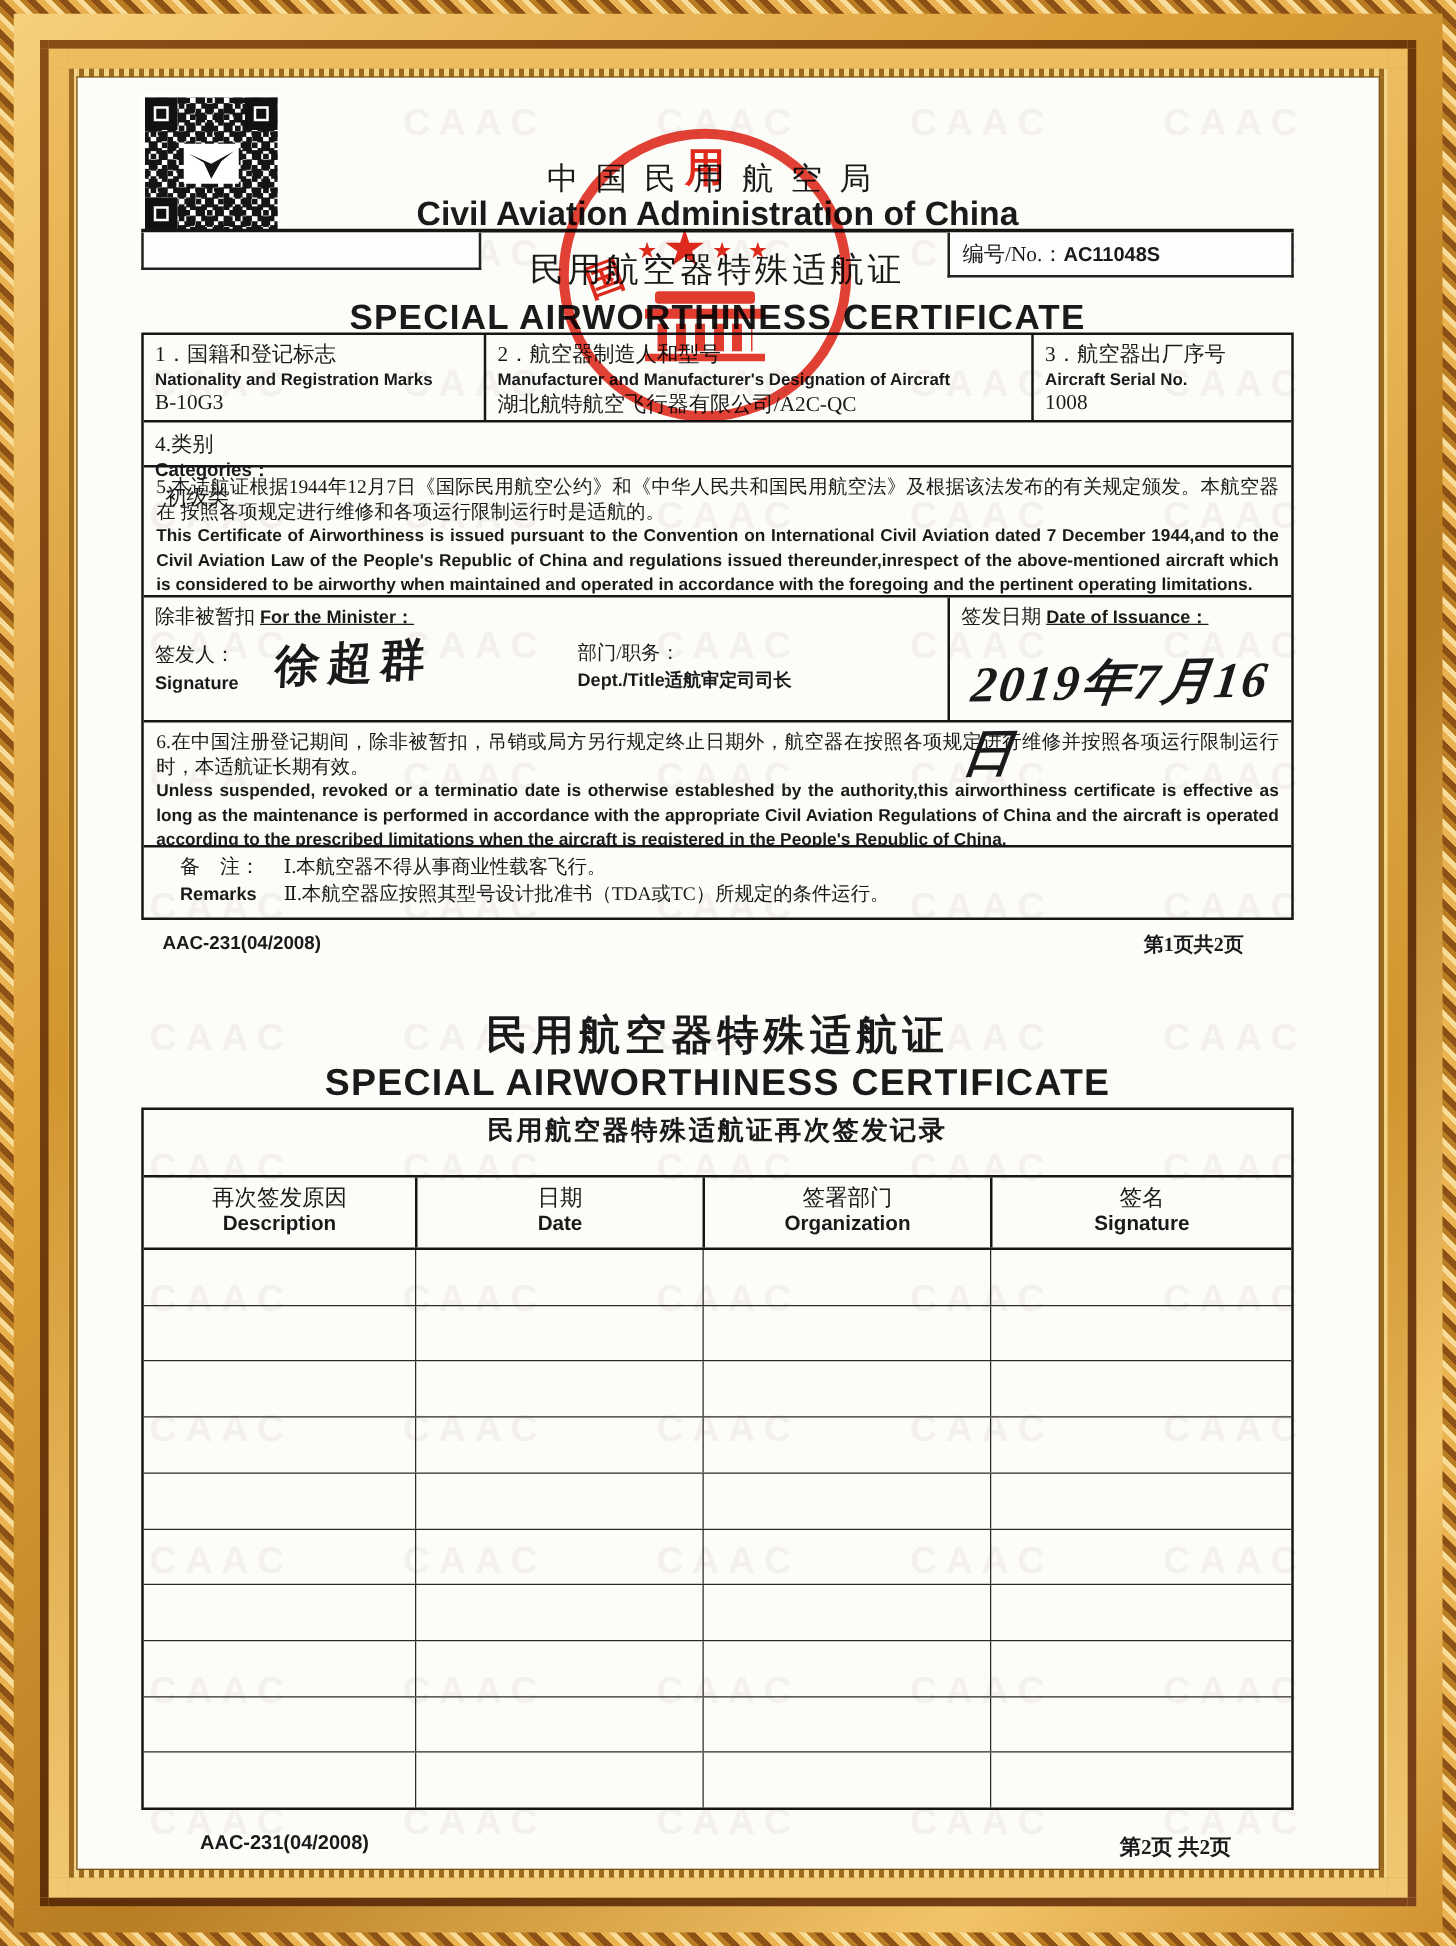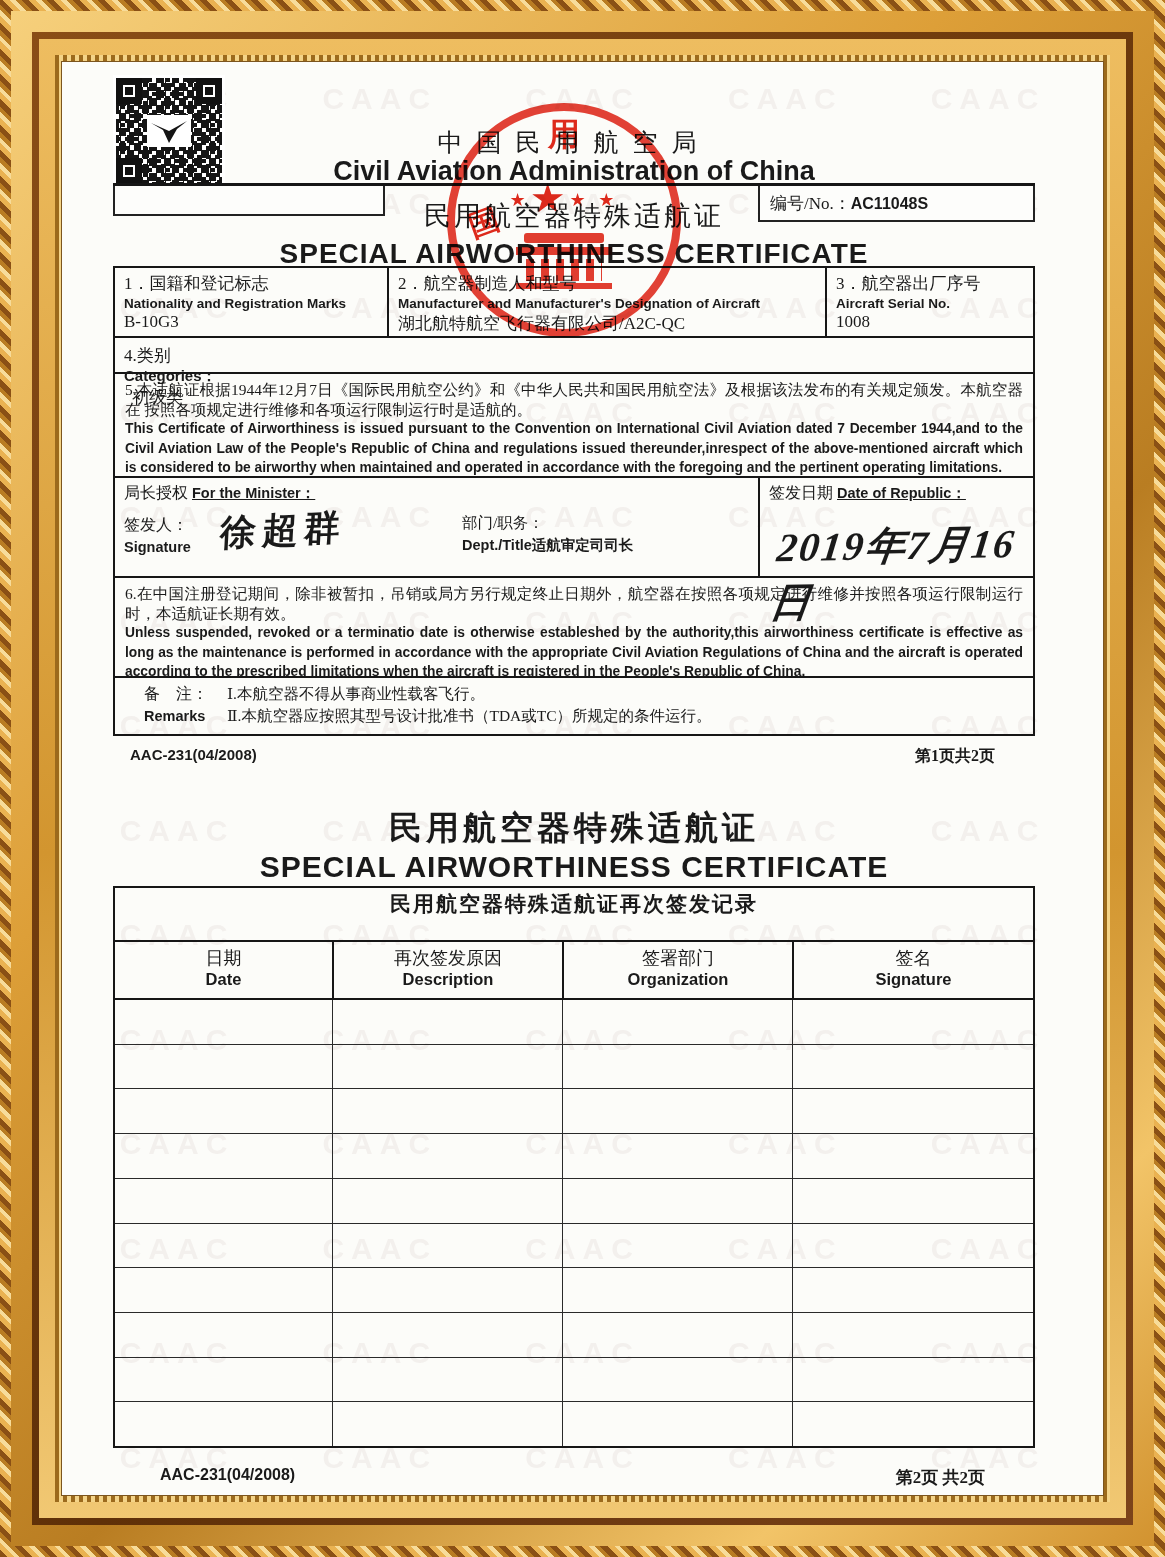--- a/index.html
+++ b/index.html
@@ -243,29 +243,29 @@
           <span>4.类别 </span>
           <span class="sans" style="font-size:15px;">Categories：</span>
           <span style="margin-left:8px;">初级类</span>
         </div>
       <div class="t1row rowC clause">
           <span>5.本适航证根据1944年12月7日《国际民用航空公约》和《中华人民共和国民用航空法》及根据该法发布的有关规定颁发。本航空器在 按照各项规定进行维修和各项运行限制运行时是适航的。</span> 
           <span class="sans en">This Certificate of Airworthiness is issued pursuant to the Convention on International Civil Aviation dated 7 December 1944,and to the Civil Aviation Law of the People's Republic of China and regulations issued thereunder,inrespect of the above-mentioned aircraft which is considered to be airworthy when maintained and operated in accordance with the foregoing and the pertinent operating limitations.</span>
         </div>
       <div class="t1row rowD">
         <div class="lcell">
-          <div><span class="lab-cn">局长授权 </span><span class="sans lab-en">For the Minister：</span></div>
+          <div><span class="lab-cn">除非被暂扣 </span><span class="sans lab-en">For the Minister：</span></div>
           <div class="sigword"><span>签发人：</span><br>
                <span class="sans" style="font-size:14.5px;">Signature</span></div>
           <div class="hand-sig">徐超群</div>
           <div class="dept"><span>部门/职务：</span><br>
                <span class="sans" style="font-size:14.5px;">Dept./Title适航审定司司长</span></div>
         </div>
         <div class="rcell">
-          <div><span class="lab-cn">签发日期 </span><span class="sans lab-en">Date of Republic：</span></div>
+          <div><span class="lab-cn">签发日期 </span><span class="sans lab-en">Date of Issuance：</span></div>
           <div class="hand-date">2019年7月16日</div>
         </div>
       </div>
       <div class="t1row rowE clause">
           <span>6.在中国注册登记期间，除非被暂扣，吊销或局方另行规定终止日期外，航空器在按照各项规定进行维修并按照各项运行限制运行时，本适航证长期有效。</span> 
           <span class="sans en">Unless suspended, revoked or a terminatio date is otherwise estableshed by the authority,this airworthiness certificate is effective as long as the maintenance is performed in accordance with the appropriate Civil Aviation Regulations of China and the aircraft is operated according to the prescribed limitations when the aircraft is registered in the People's Republic of China.</span>
         </div>
       <div class="t1row rowF">
         <div class="rlab"><span>备　注：</span><br>
              <span class="sans" style="font-size:14.5px;">Remarks</span></div>
@@ -281,26 +281,26 @@
 
     <div class="abs ctr title2-cn">民用航空器特殊适航证</div>
     <div class="abs ctr title2-en sans">SPECIAL AIRWORTHINESS CERTIFICATE</div>
 
     <div class="abs t2">
       <div class="t2band">
         <div class="b1">民用航空器特殊适航证再次签发记录</div>
       </div>
       <div class="t2head">
         <div>
+          <div class="colcn">再次签发原因</div>
+          <div class="colen sans">Description</div>
+        </div>
+        <div>
           <div class="colcn">日期</div>
           <div class="colen sans">Date</div>
-        </div>
-        <div>
-          <div class="colcn">再次签发原因</div>
-          <div class="colen sans">Description</div>
         </div>
         <div>
           <div class="colcn">签署部门</div>
           <div class="colen sans">Organization</div>
         </div>
         <div>
           <div class="colcn">签名</div>
           <div class="colen sans">Signature</div>
         </div>
       </div>

